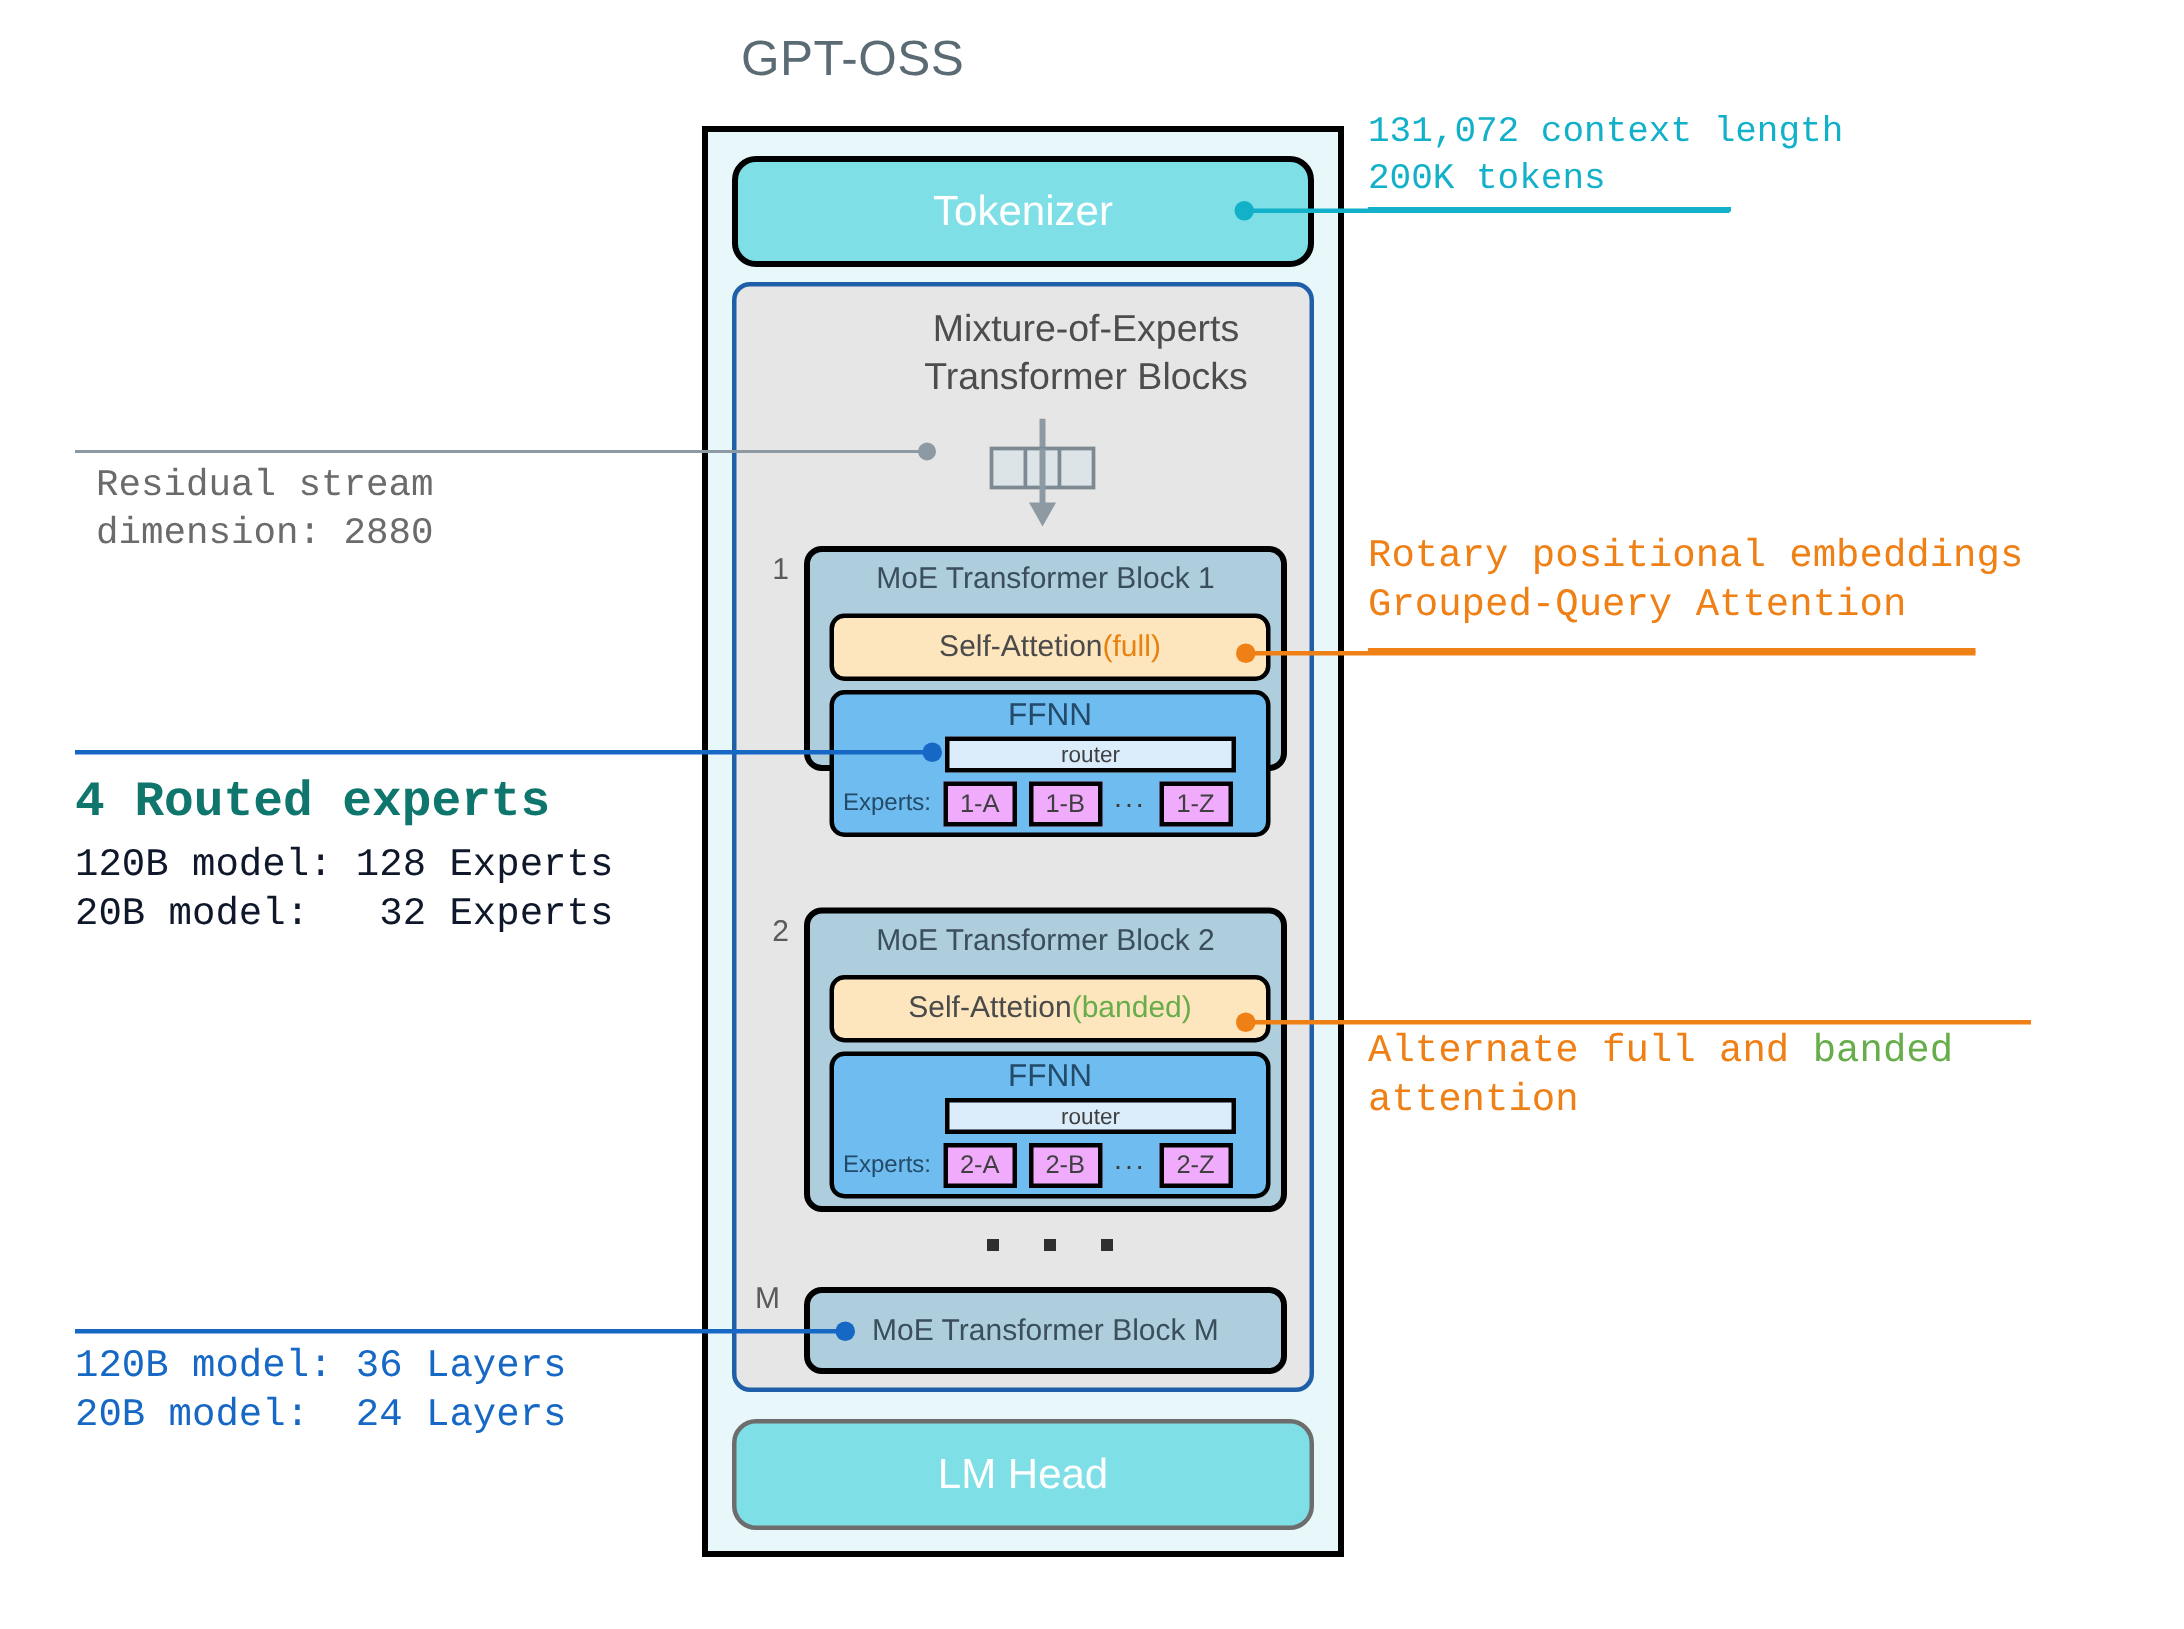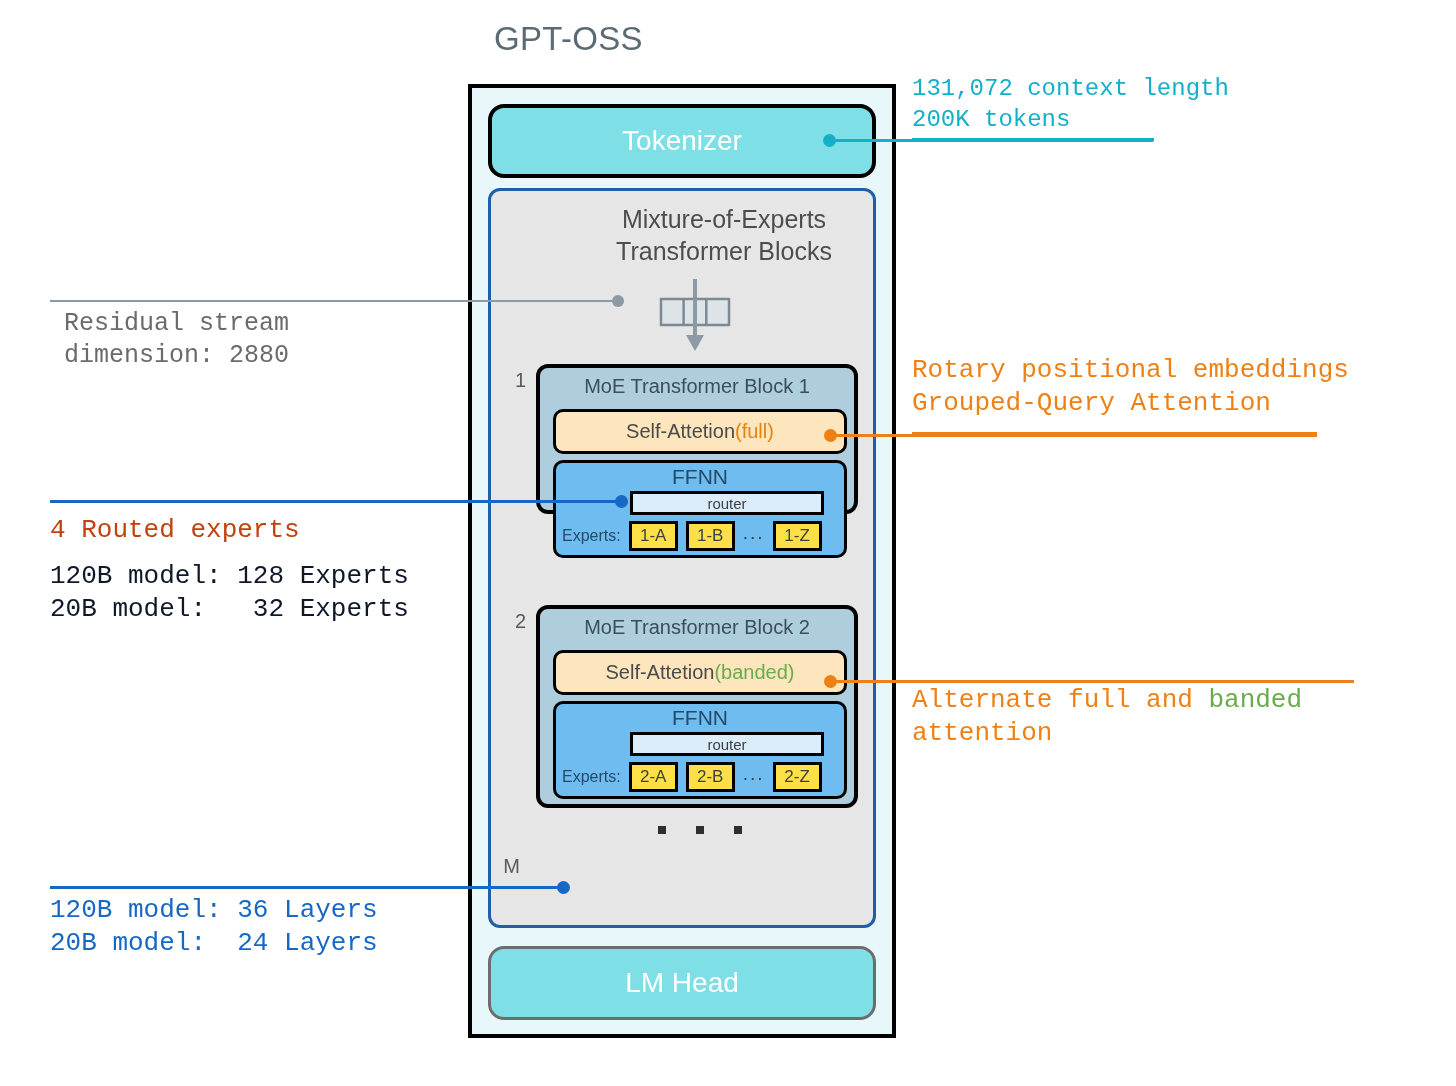--- a/index.html
+++ b/index.html
@@ -208,21 +208,21 @@
   }
   .experts-label {
     font-size: 16px;
     color: #234a68;
     margin-right: 8px;
     white-space: nowrap;
   }
   .expert-box {
     width: 49px;
     height: 30px;
-    background: #fde047;
+    background: #f0abfc;
     border: 3px solid #000000;
     box-sizing: border-box;
     display: flex;
     align-items: center;
     justify-content: center;
     font-size: 17px;
     color: #3f3f3f;
     margin-right: 8px;
   }
   .expert-ellipsis {
@@ -281,22 +281,23 @@
     color: #6b6b6b;
     margin-left: 16px;
   }
   #anno-attention {
     left: 912px; top: 354px;
     font-size: 26px;
     color: #ef8016;
   }
   #anno-experts {
     left: 50px; top: 514px;
-    font-size: 26px;
-    color: #c2410c;
+    font-size: 33px;
+    color: #0f766e;
+    font-weight: bold;
   }
   #anno-experts-counts {
     left: 50px; top: 560px;
     font-size: 26px;
     color: #0f172a;
   }
   #anno-alternate {
     left: 912px; top: 684px;
     font-size: 26px;
     color: #ef8016;
@@ -425,20 +426,23 @@
       </div>
     </div>
   </div>
 
   <div id="blocks-ellipsis">
     <span></span>
       <span></span>
       <span></span>
   </div>
 
+  <div class="moe-block" id="block-m">
+    <div class="blk-title">MoE Transformer Block M</div>
+  </div>
 
   <div id="lmhead-block">
     <span class="blk-label">LM Head</span>
   </div>
 
   <div class="leader" id="leader-context"></div>
   <div class="leader-dot" id="dot-context"></div>
   <div class="underline" id="underline-context"></div>
 
   <div class="leader" id="leader-residual"></div>

